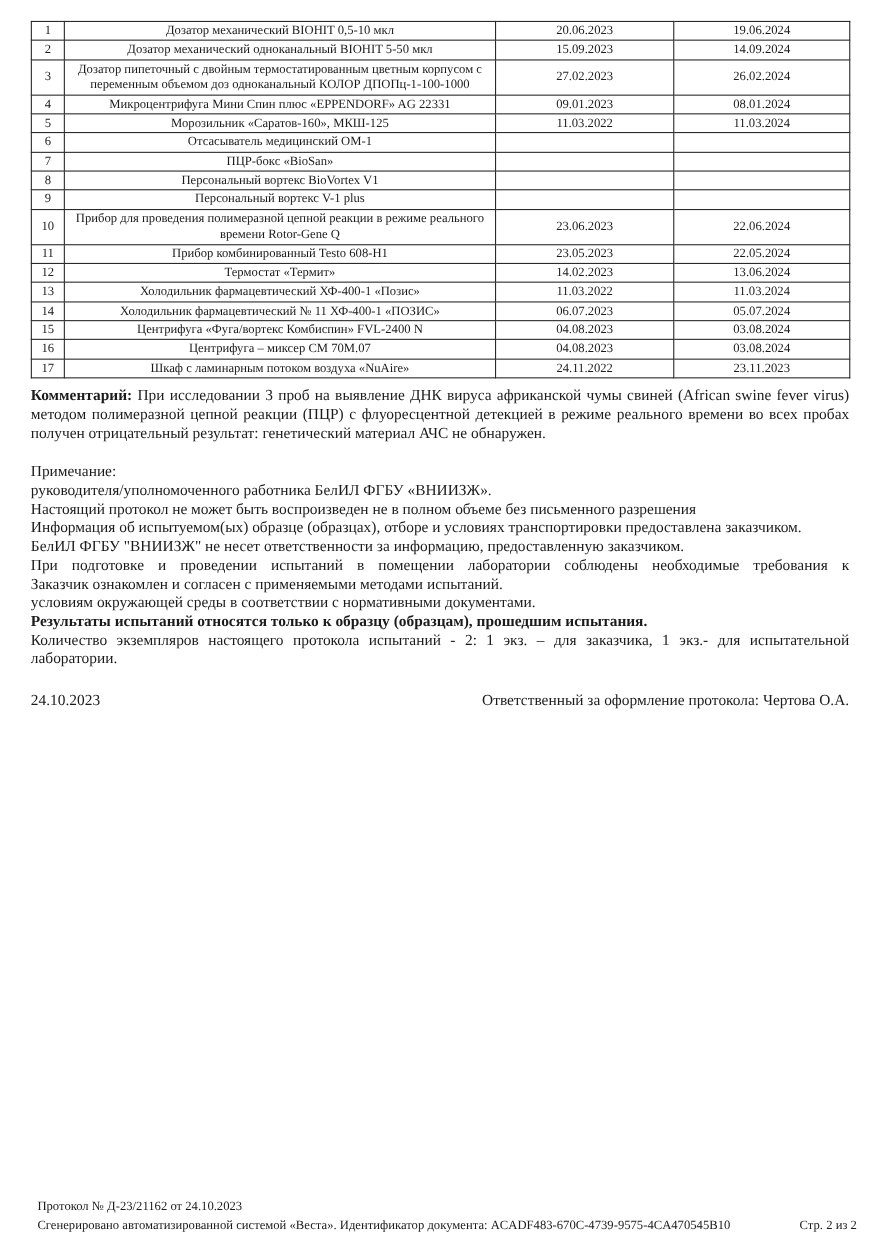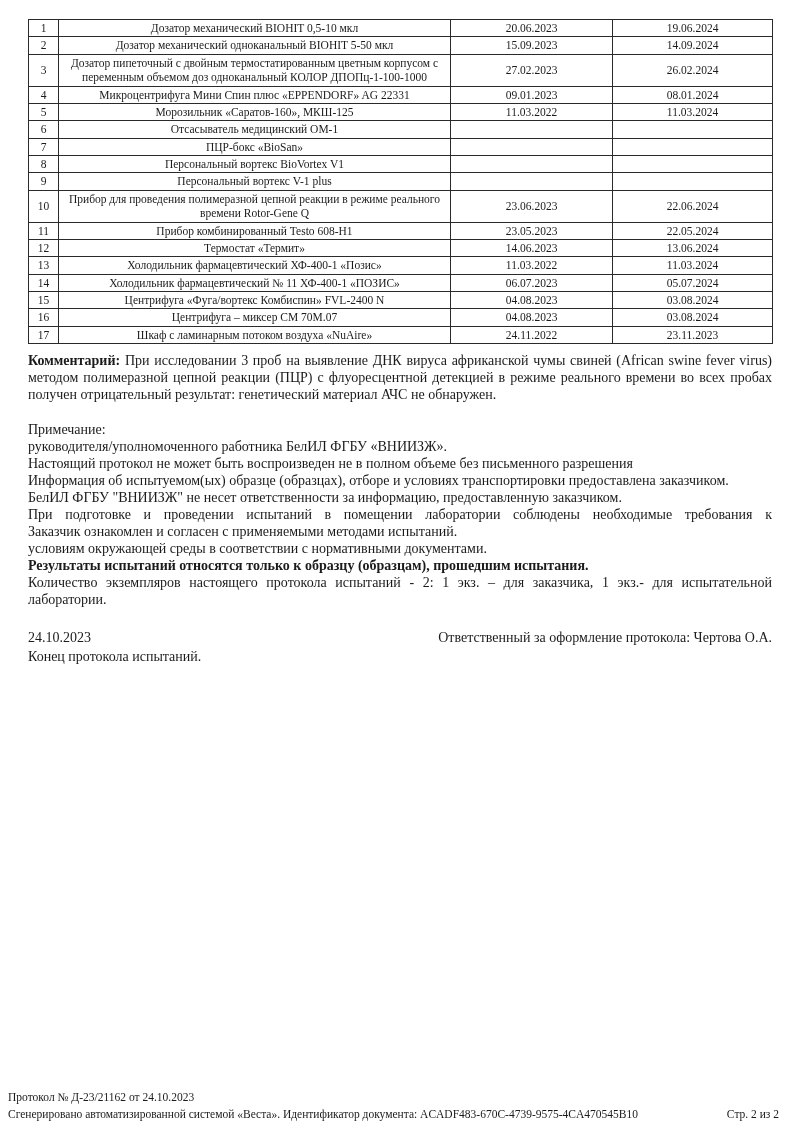--- a/index.html
+++ b/index.html
@@ -16,21 +16,21 @@
   td.c-num{text-align:center;padding:1px 1px;}
   td.c-name{text-align:center;}
   td.c-date{text-align:center;}
   .comment{margin-top:8px;font-size:14px;line-height:17px;text-align:justify;width:744px;}
   .bold{font-weight:bold;}
   .notes-heading{margin-top:18px;font-size:14px;line-height:17px;}
   .note-line{font-size:14px;line-height:17px;width:744px;}
   .note-line.justify{text-align:justify;text-align-last:justify;}
   .sig-row{display:flex;justify-content:space-between;margin-top:21px;font-size:14px;line-height:17px;width:744px;}
   .end-line{font-size:14px;line-height:17px;margin-top:2px;}
-  .footer{position:absolute;left:8px;right:21px;bottom:9px;font-size:11.5px;line-height:17px;}
+  .footer{position:absolute;left:34px;right:21px;bottom:9px;font-size:11.5px;line-height:17px;}
   .footer-line2{display:flex;justify-content:space-between;}
 </style>
 </head>
 <body>
 
 <div class="page">
 
   <table class="equip">
     <colgroup>
       <col style="width:30px">
@@ -101,21 +101,21 @@
         </tr>
         <tr>
           <td class="c-num">11</td>
           <td class="c-name">Прибор комбинированный Testo 608-H1</td>
           <td class="c-date">23.05.2023</td>
           <td class="c-date">22.05.2024</td>
         </tr>
         <tr>
           <td class="c-num">12</td>
           <td class="c-name">Термостат «Термит»</td>
-          <td class="c-date">14.06.2023</td>
+          <td class="c-date">14.02.2023</td>
           <td class="c-date">13.06.2024</td>
         </tr>
         <tr>
           <td class="c-num">13</td>
           <td class="c-name">Холодильник фармацевтический ХФ-400-1 «Позис»</td>
           <td class="c-date">11.03.2022</td>
           <td class="c-date">11.03.2024</td>
         </tr>
         <tr>
           <td class="c-num">14</td>
@@ -159,21 +159,20 @@
       <div class="note-line bold">Результаты испытаний относятся только к образцу (образцам), прошедшим испытания.</div>
       <div class="note-line justify">Количество экземпляров настоящего протокола испытаний - 2: 1 экз. – для заказчика, 1 экз.- для испытательной</div>
       <div class="note-line">лаборатории.</div>
     </div>
 
   <div class="sig-row">
     <span>24.10.2023</span>
     <span>Ответственный за оформление протокола: Чертова О.А.</span>
   </div>
 
-  <div class="end-line">Конец протокола испытаний.</div>
 
   <div class="footer">
     <div>Протокол № Д-23/21162 от 24.10.2023</div>
     <div class="footer-line2">
       <span>Сгенерировано автоматизированной системой «Веста». Идентификатор документа: ACADF483-670C-4739-9575-4CA470545B10</span>
       <span>Стр. 2 из 2</span>
     </div>
   </div>
 
 </div>

